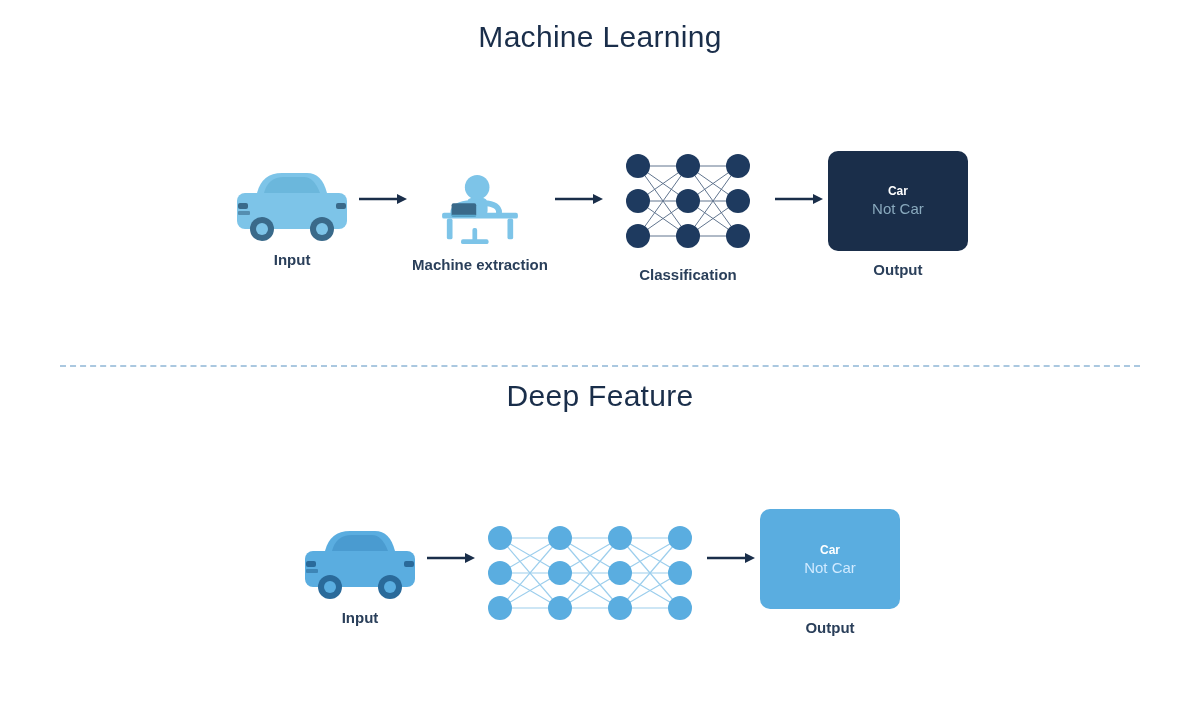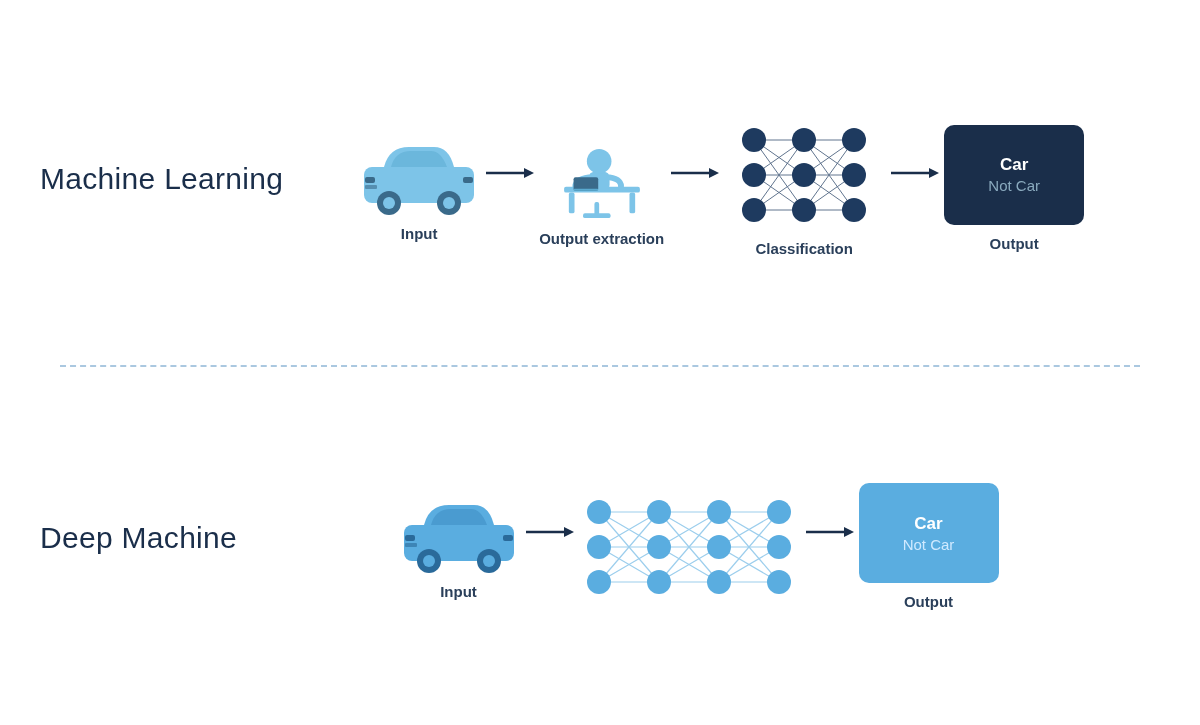--- a/index.html
+++ b/index.html
@@ -10,21 +10,21 @@
       width: 1200px;
       height: 725px;
       overflow: hidden;
       display: flex;
       flex-direction: column;
       align-items: center;
     }
 
     .section {
       display: flex;
-      flex-direction: row;
+      flex-direction: column;
       align-items: center;
       width: 100%;
       flex: 1;
       padding: 32px 40px 10px;
     }
 
     .section-title {
       font-size: 30px;
       font-weight: 500;
       color: #1a2e4a;
@@ -114,21 +114,21 @@
       height: 100px;
       display: flex;
       flex-direction: column;
       align-items: center;
       justify-content: center;
       gap: 2px;
     }
 
     .output-car {
       color: #ffffff;
-      font-size: 17px;
+      font-size: 12px;
       font-weight: 600;
     }
 
     .output-notcar-dark {
       color: #8aaabe;
       font-size: 15px;
       font-weight: 400;
     }
 
     .output-notcar-blue {
@@ -198,21 +198,21 @@
         <rect x="36" y="44" width="22" height="20" rx="6" fill="#7dc4e8"></rect>
 
         <path d="M36 50 Q20 52 22 62" stroke="#7dc4e8" stroke-width="6" fill="none" stroke-linecap="round"></path>
         <path d="M58 50 Q72 52 70 62" stroke="#7dc4e8" stroke-width="6" fill="none" stroke-linecap="round"></path>
 
         <circle cx="47" cy="33" r="13" fill="#7dc4e8"></circle>
 
         <rect x="20" y="50" width="26" height="14" rx="2" fill="#3a6a8a"></rect>
         <rect x="20" y="62" width="26" height="2" rx="1" fill="#5aaad0"></rect>
       </svg>
-      <div class="step-label">Output extraction</div>
+      <div class="step-label">Machine extraction</div>
     </div>
 
     <div class="arrow">
       <svg viewBox="0 0 50 20">
         <line x1="2" y1="10" x2="40" y2="10" stroke="#1a2e4a" stroke-width="2.5"></line>
         <polygon points="40,5 50,10 40,15" fill="#1a2e4a"></polygon>
       </svg>
     </div>
 
     <div class="step">
@@ -271,21 +271,21 @@
       </div>
       <div class="step-label">Output</div>
     </div>
 
   </div>
 </div>
 
 <hr class="divider">
 
 <div class="section dl-section">
-  <div class="section-title">Deep Machine</div>
+  <div class="section-title">Deep Feature</div>
 
   <div class="diagram-row">
 
     <div class="step">
       <svg class="car-icon" viewBox="0 0 120 80">
         <rect x="5" y="32" width="110" height="36" rx="8" fill="#5aade0"></rect>
         <path d="M25 32 Q30 12 50 12 L75 12 Q90 12 95 32Z" fill="#5aade0"></path>
         <path d="M32 32 Q36 16 52 16 L72 16 Q82 16 88 32Z" fill="#3a8ac0" opacity="0.5"></path>
         <circle cx="30" cy="68" r="12" fill="#2a6a9a"></circle>
         <circle cx="30" cy="68" r="6" fill="#5aade0"></circle>

